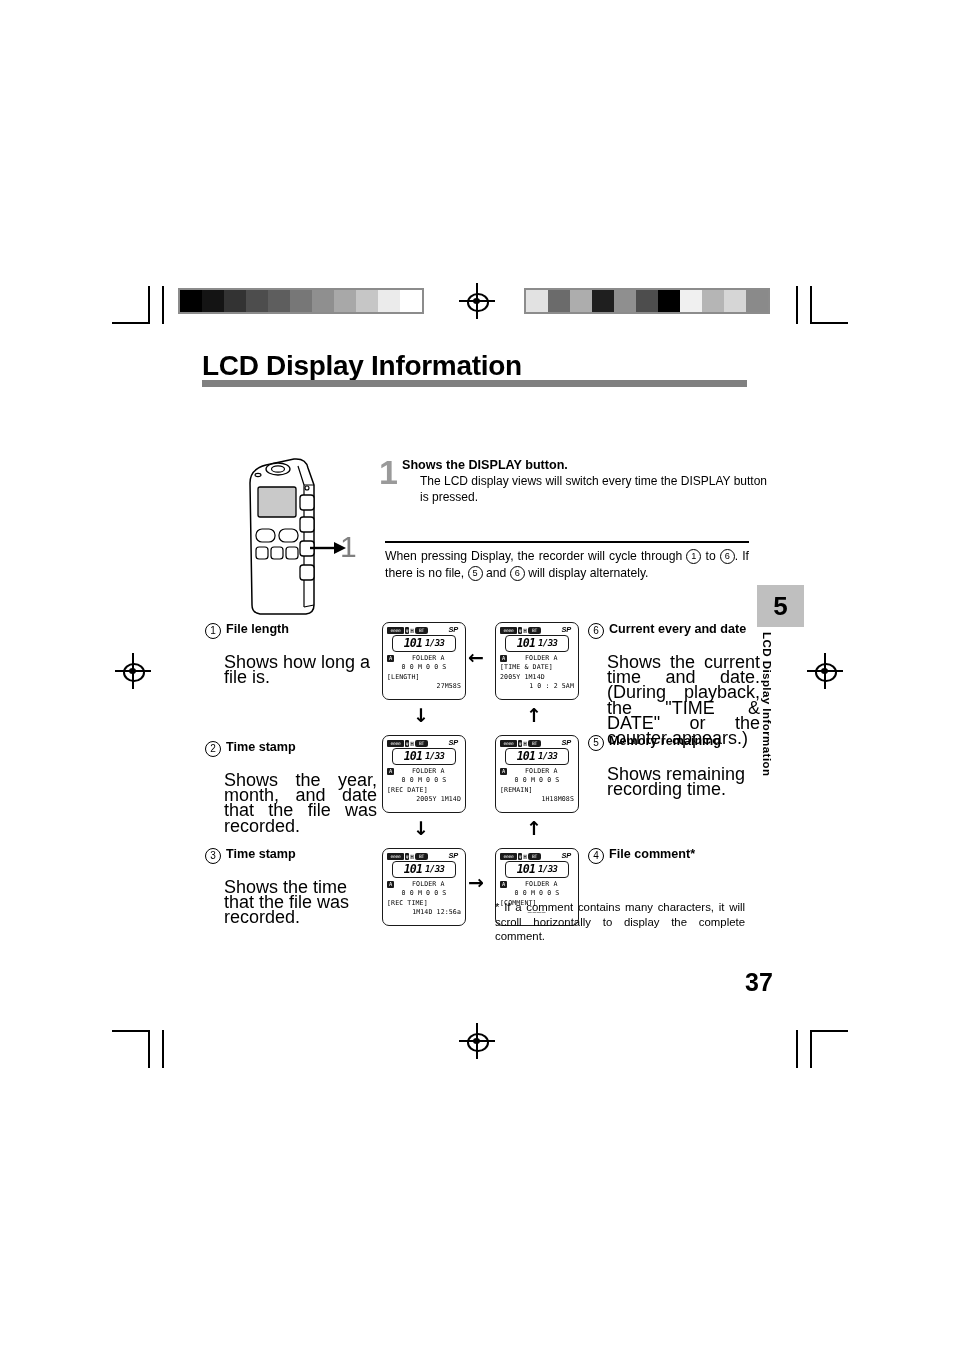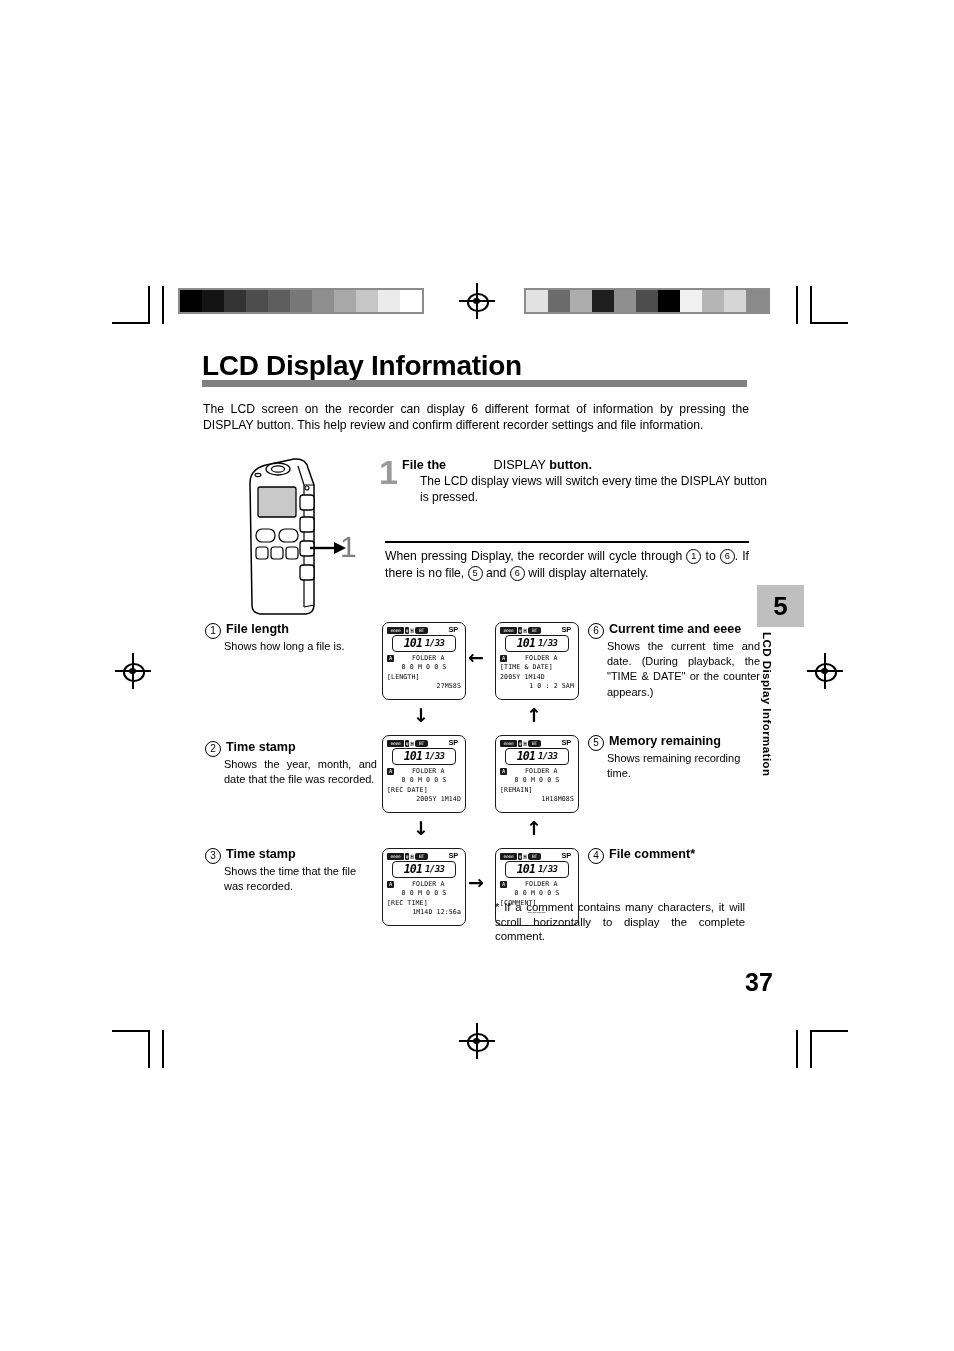--- a/index.html
+++ b/index.html
@@ -34,21 +34,21 @@
     position:absolute;left:203px;top:401px;width:546px;
     font-size:12.2px;line-height:16.4px;text-align:justify;
   }
 
   
   .stepnum{
     position:absolute;left:379px;top:455px;
     font-size:34px;font-weight:bold;color:#9a9a9a;line-height:34px;
   }
   .steptitle{position:absolute;left:402px;top:458px;font-size:12.6px;font-weight:bold;}
-  .steptitle b{font-weight:normal;margin-left:44px;}
+  .steptitle b{font-weight:bold;}
   .stepbody{position:absolute;left:420px;top:474px;width:348px;font-size:12px;line-height:15.6px;}
 
   .h2{position:absolute;left:385px;top:518px;font-size:17.5px;font-weight:bold;letter-spacing:-0.2px;}
   .h2rule{position:absolute;left:385px;top:541px;width:364px;height:1.6px;background:#000;}
   .h2body{position:absolute;left:385px;top:548px;width:364px;font-size:12.2px;line-height:16.6px;text-align:justify;}
 
   
   .cnum{
     display:inline-block;width:13px;height:13px;line-height:12px;
     border:1.1px solid #000;border-radius:50%;text-align:center;
@@ -56,42 +56,42 @@
   }
 
   
   .item{position:absolute;width:172px;}
   .item .row{display:flex;align-items:flex-start;gap:5px;}
   .item .cnumbig{
     flex:0 0 auto;width:14px;height:14px;line-height:13px;border:1.2px solid #000;
     border-radius:50%;text-align:center;font-size:10px;margin-top:1px;
   }
   .item .ttl{font-size:12.6px;font-weight:bold;line-height:15px;}
-  .item .desc{margin-left:19px;font-size:11px;line-height:15.2px;}
+  .item .desc{margin-left:19px;font-size:18px;line-height:15.2px;margin-top:16px;}
   .item .desc.just{text-align:justify;}
 
   
   .lcd{
     position:absolute;width:84px;height:78px;
     border:1.4px solid #1a1a1a;border-radius:7px;background:#fff;
     box-sizing:border-box;padding:3px 4px 0 4px;overflow:hidden;
   }
   .lcd .statbar{display:flex;align-items:center;height:8px;}
   .lcd .seg-ico{
     height:7px;background:#1a1a1a;border-radius:1px;margin-right:1px;
     display:flex;align-items:center;justify-content:center;
     color:#fff;font-size:4.6px;font-family:"DejaVu Sans Mono",monospace;letter-spacing:-0.3px;
   }
   .lcd .ico-rec{width:17px;}
   .lcd .ico-mic{width:4px;}
   .lcd .ico-h{width:4px;background:none;color:#1a1a1a;font-size:6px;font-weight:bold;}
   .lcd .ico-bat{width:13px;border-radius:2px;}
   .lcd .sp{
     margin-left:auto;font-size:7.4px;font-weight:bold;letter-spacing:-0.2px;
-    font-family:"Liberation Sans",sans-serif;line-height:8px;padding-right:3px;
+    font-family:"Liberation Sans",sans-serif;line-height:8px;padding-right:3px;font-style:italic;
   }
   .lcd .fnumbox{
     margin:1px auto 0 auto;width:62px;height:15px;
     border:1.3px solid #1a1a1a;border-radius:4px;
     display:flex;align-items:center;justify-content:center;gap:3px;
   }
   .lcd .fnum{
     font-family:"DejaVu Sans Mono",monospace;font-size:11.5px;font-weight:bold;
     font-style:italic;letter-spacing:-0.8px;line-height:11px;
   }
@@ -198,21 +198,20 @@
     <div class="regring"></div>
       <div class="regdot"></div>
   </div>
   <div class="regtarget" style="left:812px;top:658px;">
     <div class="regring"></div>
       <div class="regdot"></div>
   </div>
 
   <div class="h1">LCD Display Information</div>
   <div class="h1rule"></div>
-  <div class="intro">The LCD screen on the recorder can display 6 different format of information by pressing the DISPLAY button. This help review and confirm different recorder settings and file information.</div>
 
   <div class="recorder">
     <svg width="110" height="165" viewBox="0 0 110 165">
       <g fill="none" stroke="#000" stroke-width="1.5" stroke-linejoin="round">
 
         <path d="M14 28 Q14 14 30 10 L58 4 Q70 3 72 13 L78 30 L78 150 Q78 158 70 159 L24 159 Q16 158 16 150 Z" fill="#fff"></path>
 
         <path d="M62 11 L68 30 L68 152" stroke-width="1.2"></path>
 
         <path d="M78 30 L68 30 M78 150 L68 152" stroke-width="1.2"></path>
@@ -240,21 +239,21 @@
     </svg>
   </div>
   <svg class="abs" style="left:308px;top:540px;" width="40" height="16" viewBox="0 0 40 16">
     <path d="M2 8 L28 8" stroke="#000" stroke-width="2.4"></path>
     <path d="M26 2 L38 8 L26 14 Z" fill="#000"></path>
   </svg>
   <div class="calloutnum">1</div>
 
   <div class="stepnum">1</div>
   <div class="steptitle">
-    <span>File the </span><b>DISPLAY</b><span> button.</span>
+    <span>Shows the </span><b>DISPLAY</b><span> button.</span>
   </div>
   <div class="stepbody">The LCD display views will switch every time the DISPLAY button is pressed.</div>
 
   <div class="h2rule"></div>
   <div class="h2body">
     <span>When pressing Display, the recorder will cycle through </span><span class="cnum">1</span><span> to </span><span class="cnum">6</span><span>. If there is no file, </span><span class="cnum">5</span><span> and </span><span class="cnum">6</span><span> will display alternately.</span>
   </div>
 
   <div class="item" style="left:205px;top:622px;">
     <div class="row">
@@ -276,21 +275,21 @@
     <div class="row">
       <div class="cnumbig">3</div>
       <div class="ttl">Time stamp</div>
     </div>
     <div class="desc">Shows the time that the file was recorded.</div>
   </div>
 
   <div class="item" style="left:588px;top:622px;">
     <div class="row">
       <div class="cnumbig">6</div>
-      <div class="ttl">Current time and eeee</div>
+      <div class="ttl">Current every and date</div>
     </div>
     <div class="desc just">Shows the current time and date. (During playback, the "TIME &amp; DATE" or the counter appears.)</div>
   </div>
 
   <div class="item" style="left:588px;top:734px;">
     <div class="row">
       <div class="cnumbig">5</div>
       <div class="ttl">Memory remaining</div>
     </div>
     <div class="desc">Shows remaining recording time.</div>

